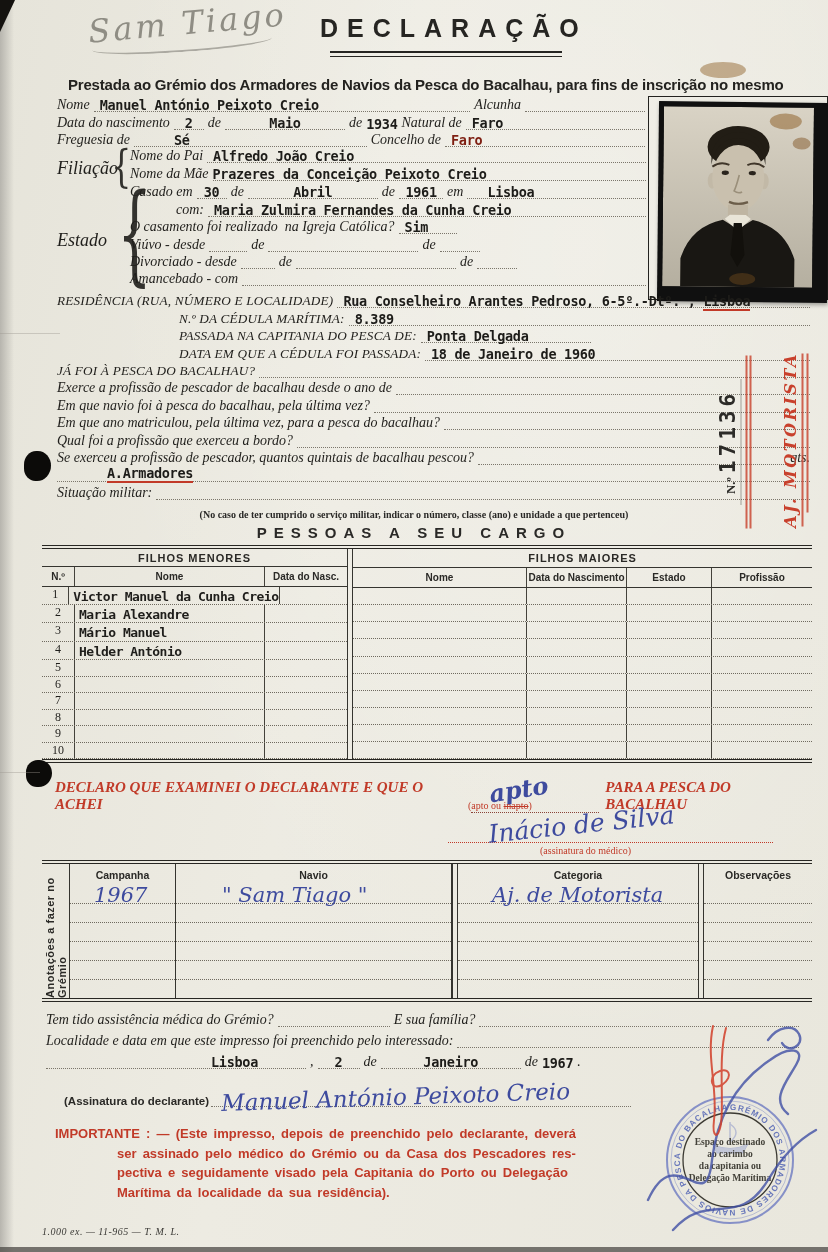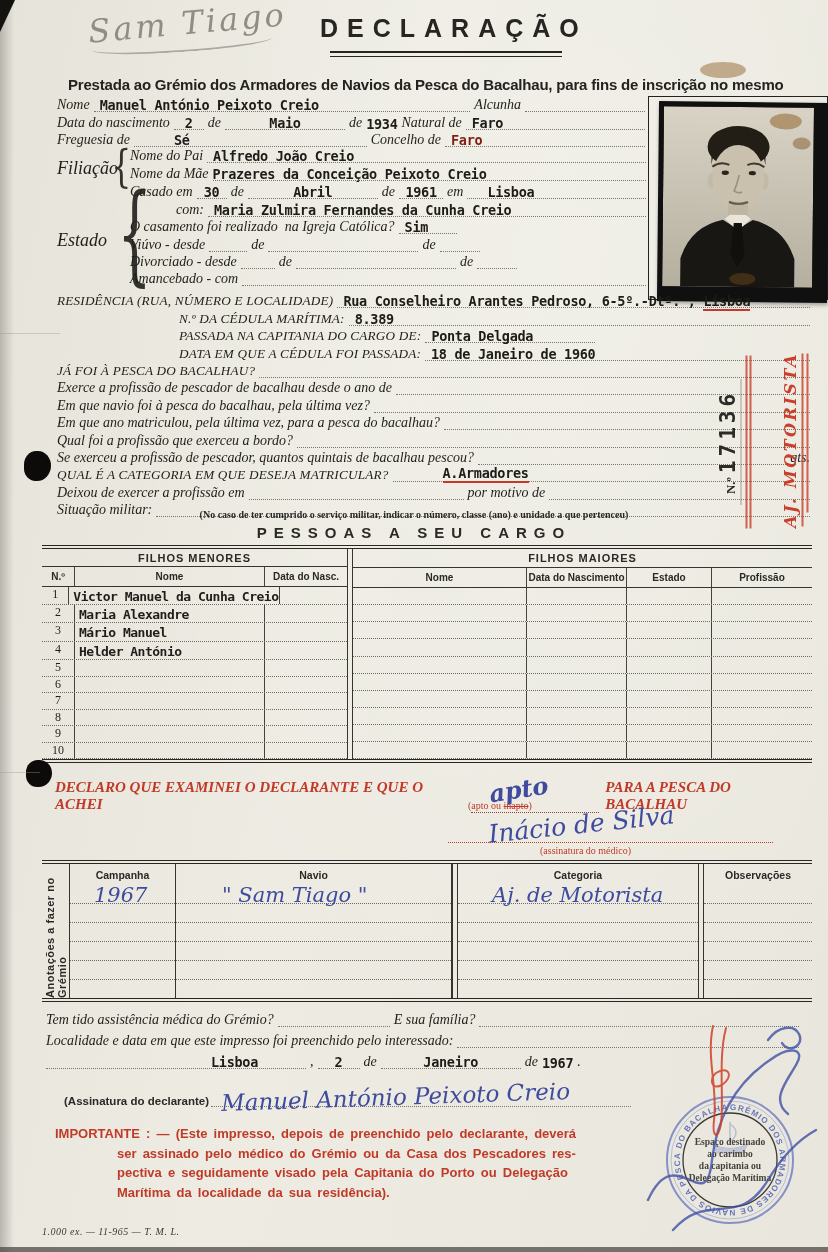--- a/index.html
+++ b/index.html
@@ -270,21 +270,21 @@
         <b class="typed"><span>Rua Conselheiro Arantes Pedroso, 6-5º.-Dtº. ,</span> <span class="redu">Lisboa</span></b>
       </span>
     </div>
     <div class="frow" style="padding-left:122px;">
       <span class="lbl lblc">N.º DA CÉDULA MARÍTIMA:</span>
       <span class="fill">
           <b class="typed">8.389</b>
         </span>
     </div>
     <div class="frow" style="padding-left:122px;">
-      <span class="lbl lblc">PASSADA NA CAPITANIA DO CARGO DE:</span>
+      <span class="lbl lblc">PASSADA NA CAPITANIA DO PESCA DE:</span>
       <span class="fill fw" style="flex-basis:170px;">
           <b class="typed">Ponta Delgada</b>
         </span>
       <span style="flex:1;"></span>
     </div>
     <div class="frow" style="padding-left:122px;">
       <span class="lbl lblc">DATA EM QUE A CÉDULA FOI PASSADA:</span>
       <span class="fill">
           <b class="typed">18 de Janeiro de 1960</b>
         </span>
@@ -308,30 +308,23 @@
     <div class="frow">
       <span class="lbl">Qual foi a profissão que exerceu a bordo?</span>
       <span class="fill"></span>
     </div>
     <div class="frow">
       <span class="lbl">Se exerceu a profissão de pescador, quantos quintais de bacalhau pescou?</span>
       <span class="fill"></span>
       <span class="lbl">qts.</span>
     </div>
     <div class="frow">
-      <span class="lbl lblc">QUAL É A CATEGORIA EM QUE DESEJA MATRICULAR?</span>
       <span class="fill">
           <b class="typed redu" style="left:50px;">A.Armadores</b>
         </span>
-    </div>
-    <div class="frow">
-      <span class="lbl">Deixou de exercer a profissão em</span>
-      <span class="fill fw" style="flex-basis:215px;"></span>
-      <span class="lbl">por motivo de</span>
-      <span class="fill"></span>
     </div>
     <div class="frow">
       <span class="lbl">Situação militar:</span>
       <span class="fill"></span>
     </div>
   </div>
   <div class="note-small" style="left:0;top:509px;width:828px;text-align:center;">(No caso de ter cumprido o serviço militar, indicar o número, classe (ano) e unidade a que pertenceu)</div>
 
   <div class="note-small sans" style="left:0;top:524px;width:828px;text-align:center;font:700 15px 'Liberation Sans',sans-serif;letter-spacing:7px;">PESSOAS A SEU CARGO</div>
   <div class="cargo">

